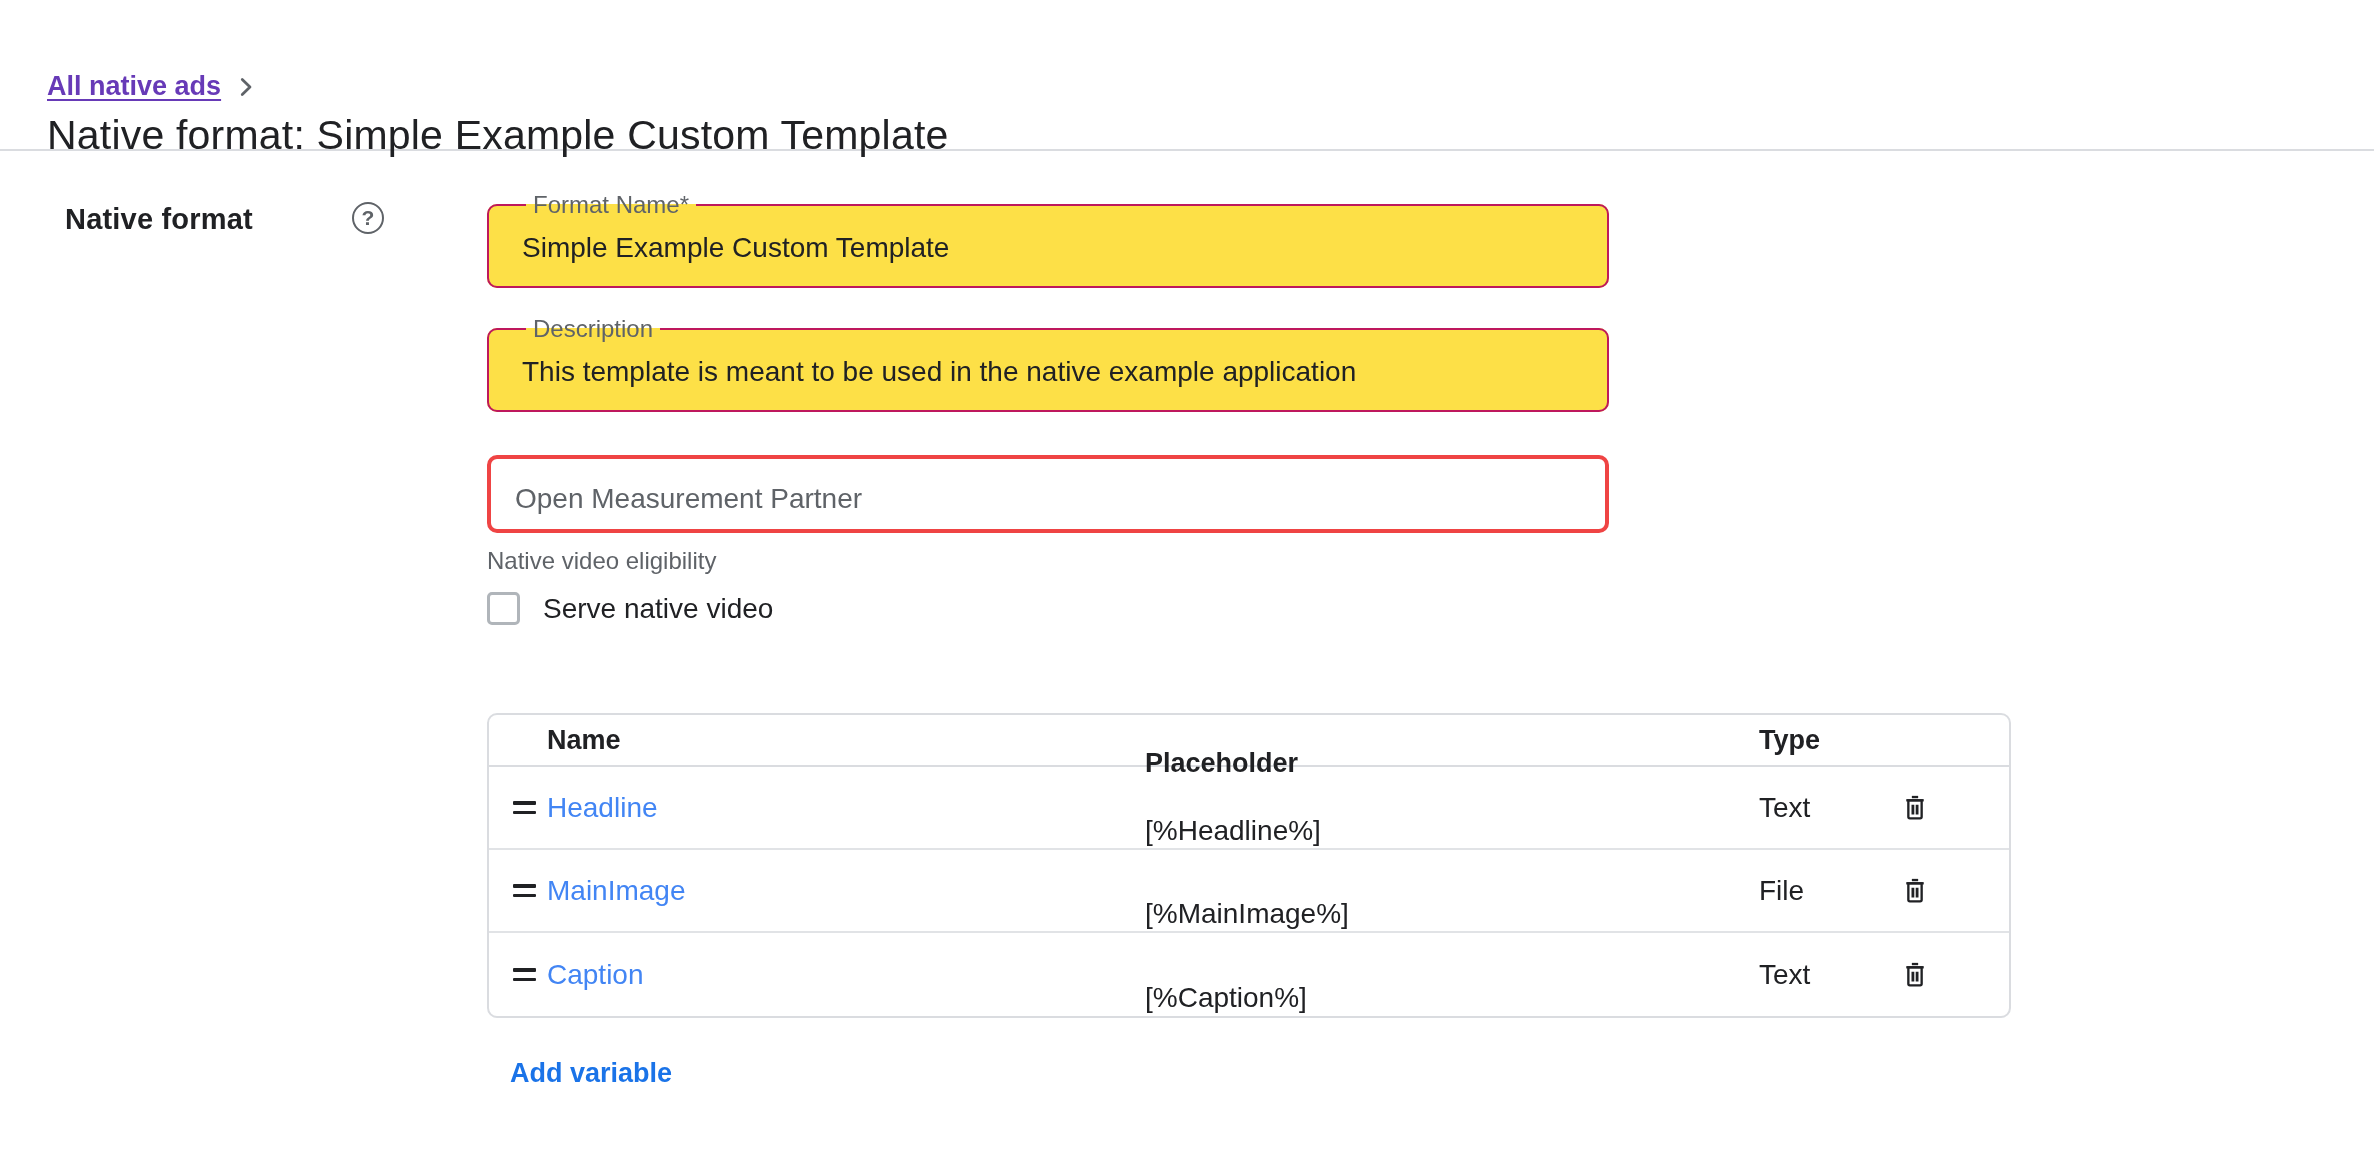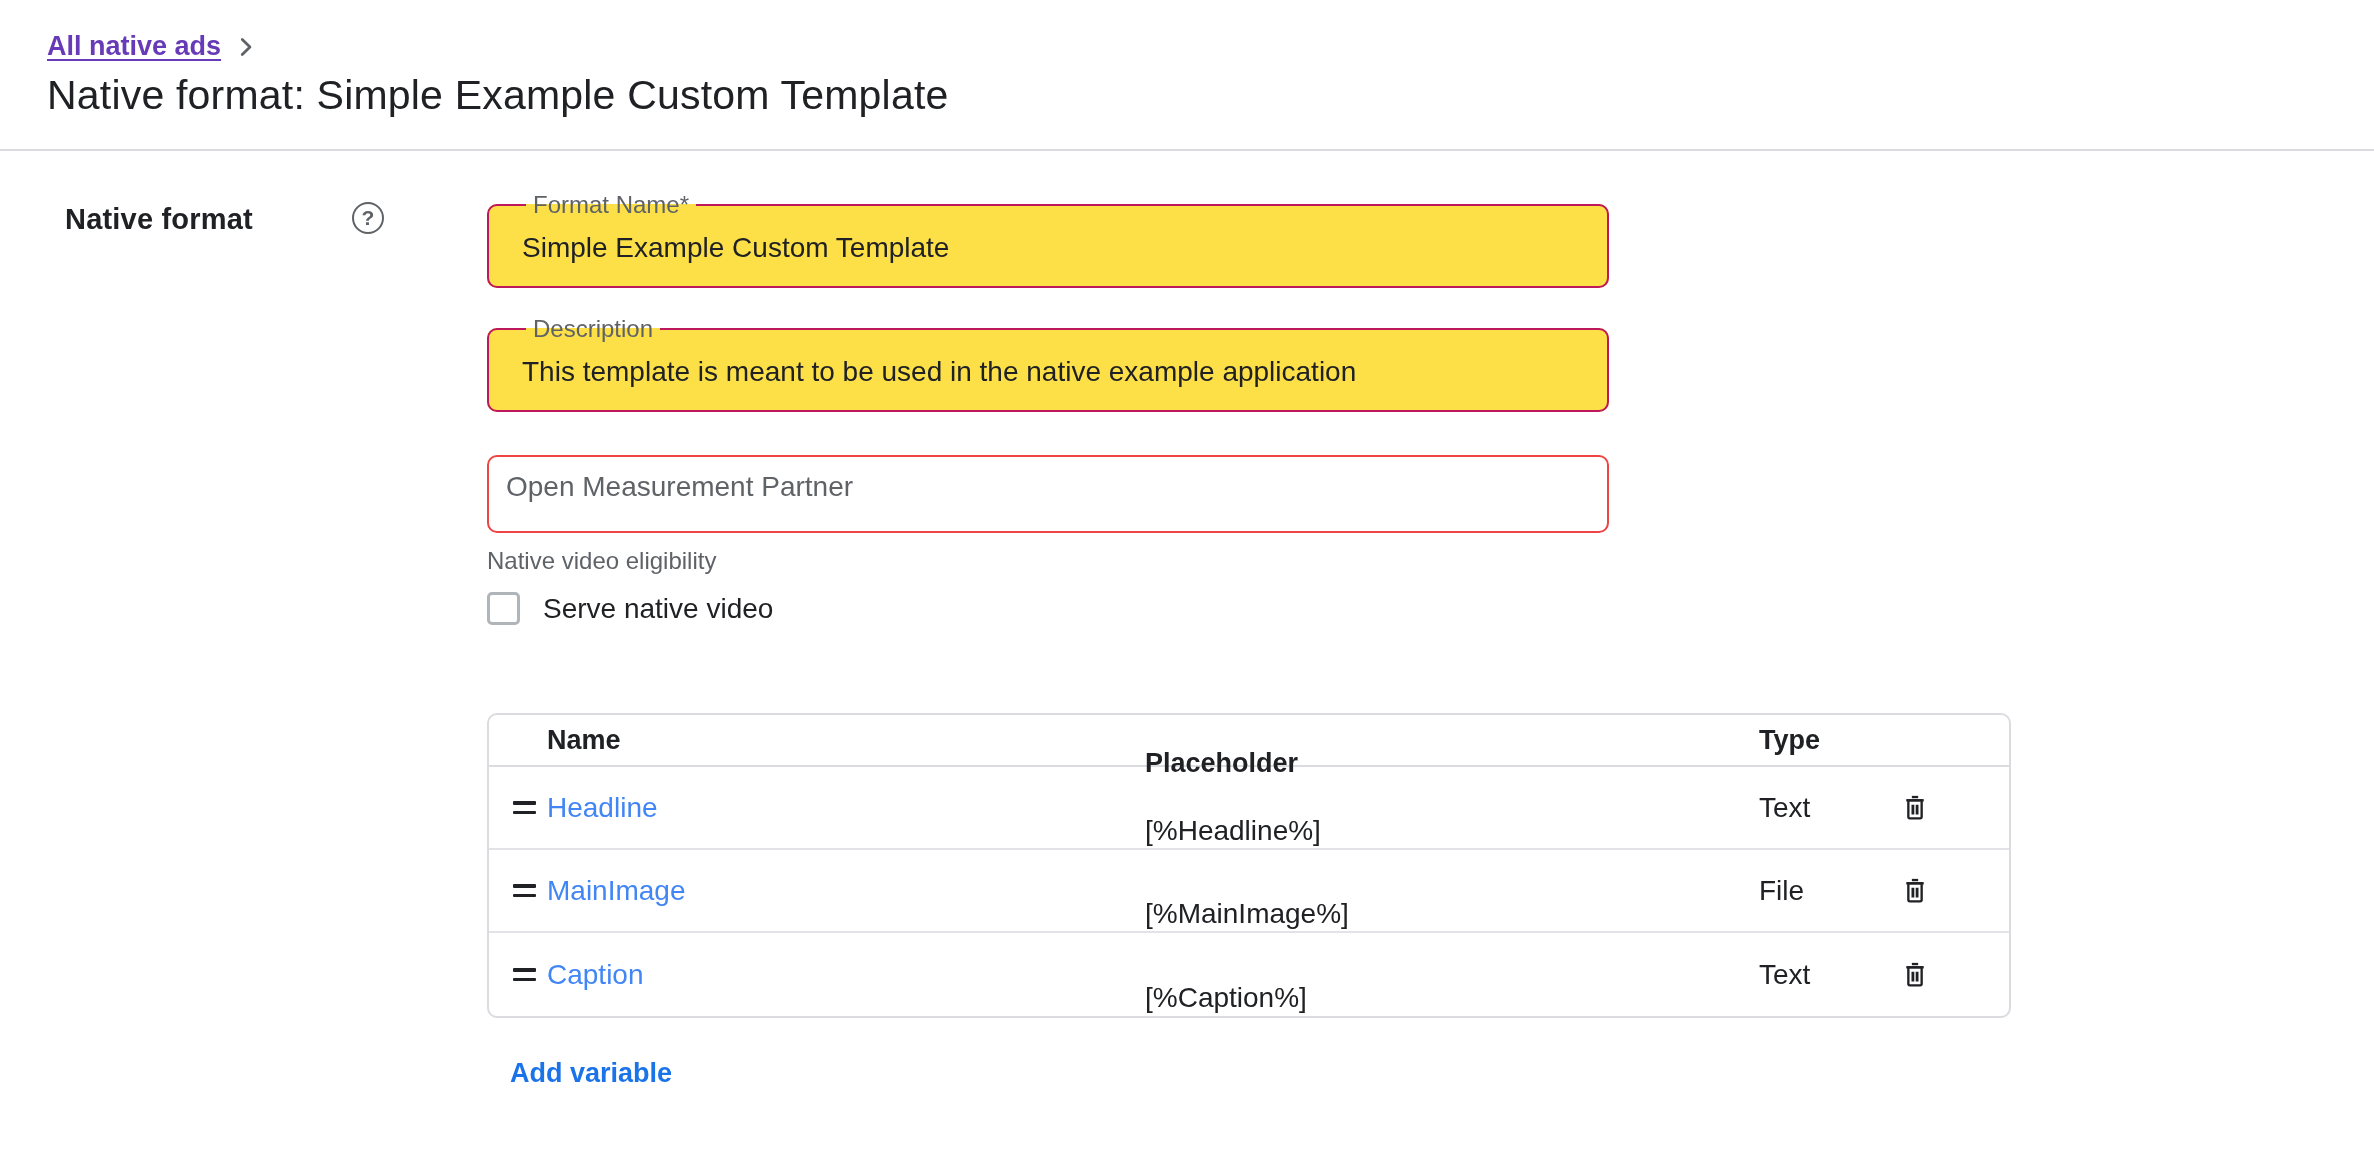--- a/index.html
+++ b/index.html
@@ -6,21 +6,21 @@
   html, body {
     width: 2374px; height: 1176px;
     background: #ffffff;
     font-family: "Liberation Sans", "DejaVu Sans", sans-serif;
     color: #202124;
     overflow: hidden;
   }
 
   
   .header { height: 151px; padding: 30px 0 0 47px; border-bottom: 2px solid #dadce0; }
-  .breadcrumb { display: flex; align-items: center; gap: 10px; }
+  .breadcrumb { display: flex; align-items: center; gap: 10px; margin-top: 40px; }
   .breadcrumb a {
     font-size: 27px; font-weight: 700; color: #673ab7;
     text-decoration: underline; text-underline-offset: 4px; cursor: pointer;
   }
   .crumb-chevron { display: inline-flex; margin-top: 2px; }
   .page-title { margin-top: 10px; font-size: 41px; font-weight: 400; color: #202124; letter-spacing: 0.2px; }
 
   
   .main { position: relative; }
   .section-label {
@@ -44,22 +44,22 @@
     font-size: 24px; color: #5f6368; padding: 0 7px; margin-left: 13px; line-height: 26px;
   }
   .mat-field input, .plain-field input {
     width: 100%; height: 66px; border: none; outline: none; background: transparent;
     font-family: inherit; font-size: 28px; color: #202124; padding: 0 0 6px 9px;
   }
   .f1 { margin-top: 40px; }
   .f2 { margin-top: 28px; }
   .plain-field {
     margin-top: 43px; width: 1122px; height: 78px;
-    border: 2px solid #ef4444; border-radius: 10px;
-    display: flex; align-items: flex-start; padding: 0 8px;
+    border: 4px solid #ef4444; border-radius: 10px;
+    display: flex; align-items: flex-end; padding: 0 15px;
   }
   .plain-field input { padding: 0 0 0 9px; height: 60px; }
   .plain-field input::placeholder { color: #5f6368; opacity: 1; }
 
   
   .group-label { margin-top: 14px; font-size: 24px; color: #5f6368; }
   .checkbox-row { margin-top: 17px; display: flex; align-items: center; gap: 23px; }
   .checkbox {
     width: 33px; height: 33px; border: 3px solid #b0b5ba; border-radius: 5px;
     background: #fff; cursor: pointer; flex: 0 0 auto;

